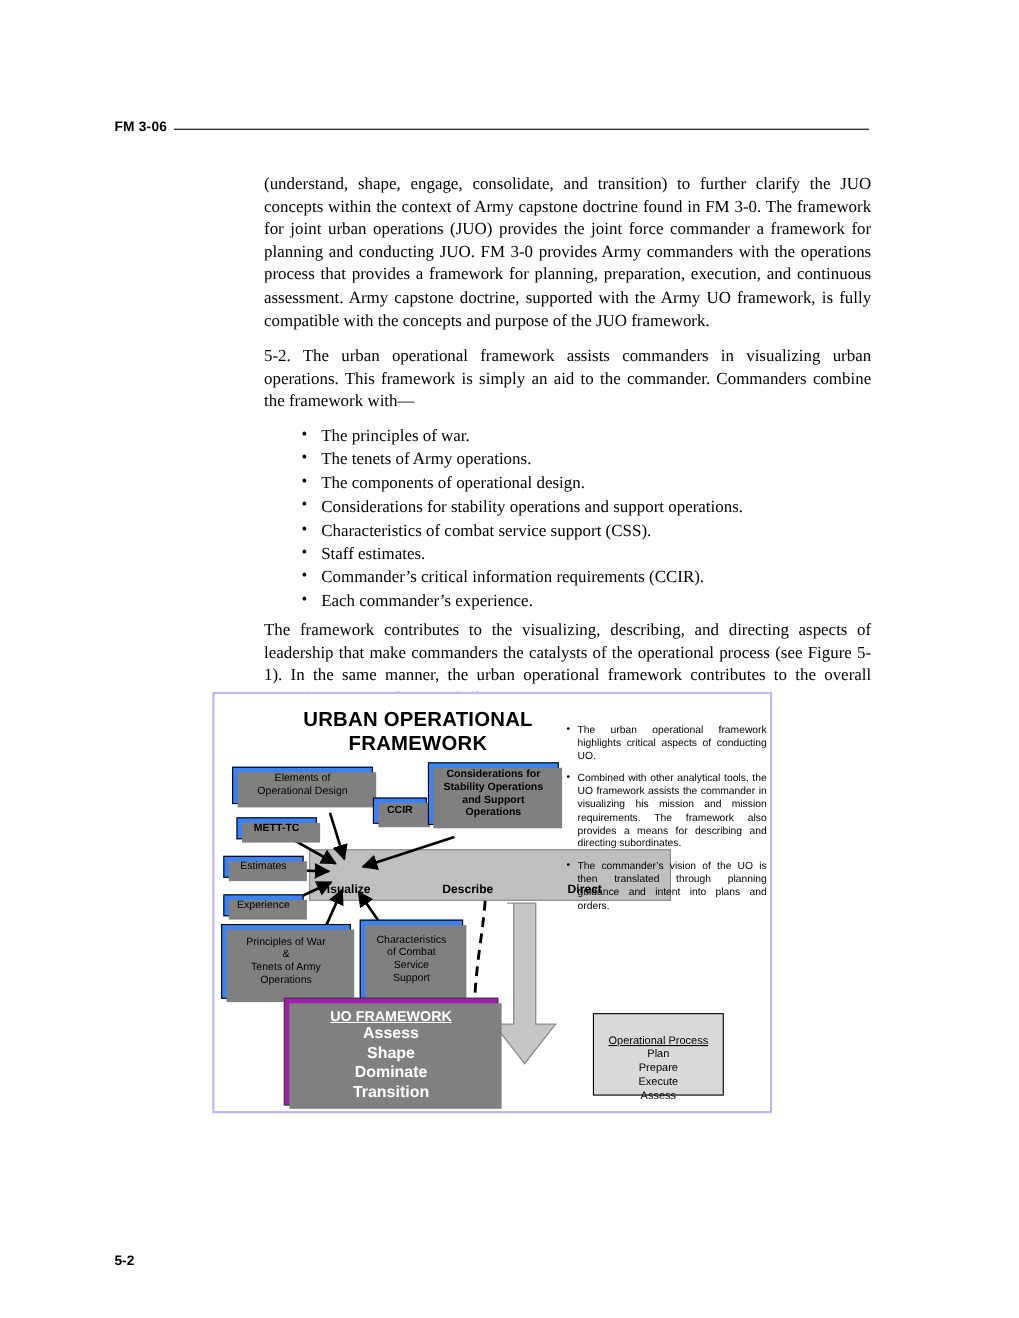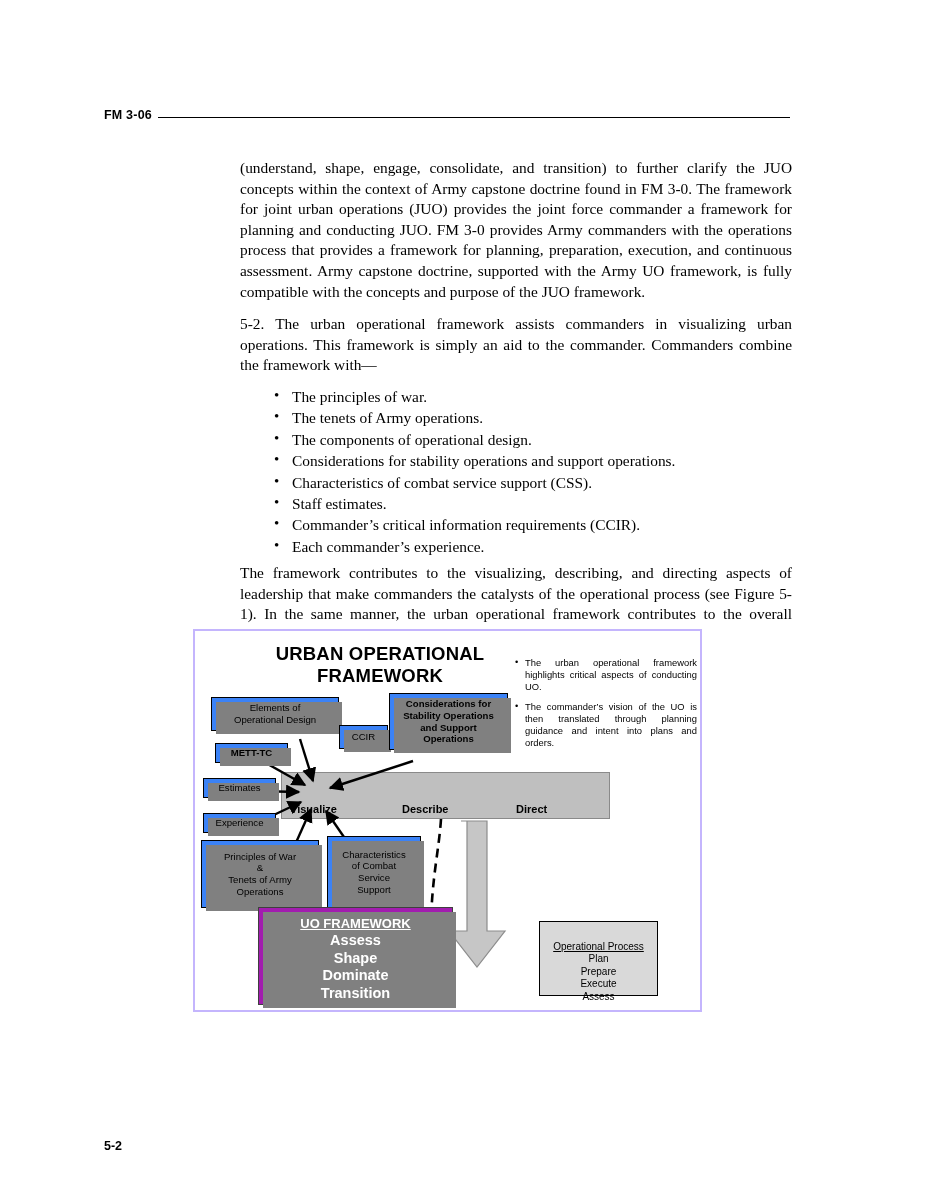--- a/index.html
+++ b/index.html
@@ -315,21 +315,21 @@
         <path d="M262,188 L296,188 L296,312 L317,312 L289,349 L261,312 L282,312 L282,188 Z" fill="#bfbfbf" stroke="#7a7a7a" stroke-width="1.4" transform="rotate(-90 289 268) translate(0 0)" style="display:none"></path>
         <path d="M266,190 L292,190 L292,300 L310,300 L282,336 L254,300 L272,300 L272,190 Z" fill="#c6c6c6" stroke="#8c8c8c" stroke-width="1.2"></path>
         <path d="M282,318 L345,318" stroke="#c6c6c6" stroke-width="0" fill="none"></path>
       </svg>
 
       <div class="dbox shadowed" style="left:16px; top:66px; width:128px; height:34px;">
         <span>Elements of</span>
         <span>Operational Design</span>
       </div>
 
-      <div class="dbox shadowed" style="left:144px; top:94px; width:49px; height:24px; font-weight:normal;text-align:right;">
+      <div class="dbox shadowed" style="left:144px; top:94px; width:49px; height:24px; font-weight:bold;text-align:right;">
         <span>CCIR</span>
       </div>
 
       <div class="dbox shadowed" style="left:20px; top:112px; width:73px; height:20px; font-weight:bold;">
         <span>METT-TC</span>
       </div>
 
       <div class="dbox shadowed" style="left:8px; top:147px; width:73px; height:20px;">
         <span>Estimates</span>
       </div>
@@ -370,20 +370,21 @@
       <div class="op-box">
         <div class="op-title">Operational Process</div>
         <div>Plan</div>
         <div>Prepare</div>
         <div>Execute</div>
         <div>Assess</div>
       </div>
 
       <div class="notes">
         <div class="note">The urban operational framework highlights critical aspects of conducting UO.</div>
+        <div class="note">Combined with other analytical tools, the UO framework assists the commander in visualizing his mission and mission requirements. The framework also provides a means for describing and directing subordinates.</div>
         <div class="note">The commander’s vision of the UO is then translated through planning guidance and intent into plans and orders.</div>
       </div>
 
     </div>
   </div>
 
   <div class="folio">5-2</div>
 
 </div>
 

